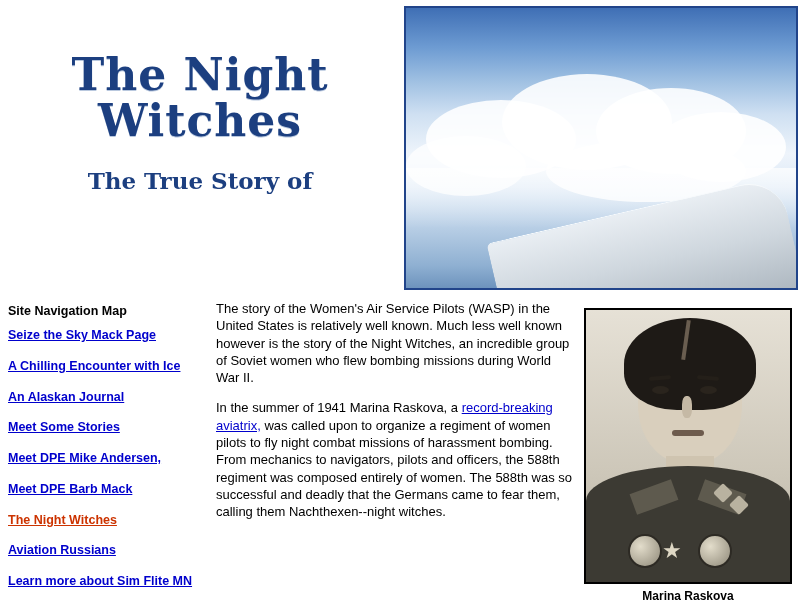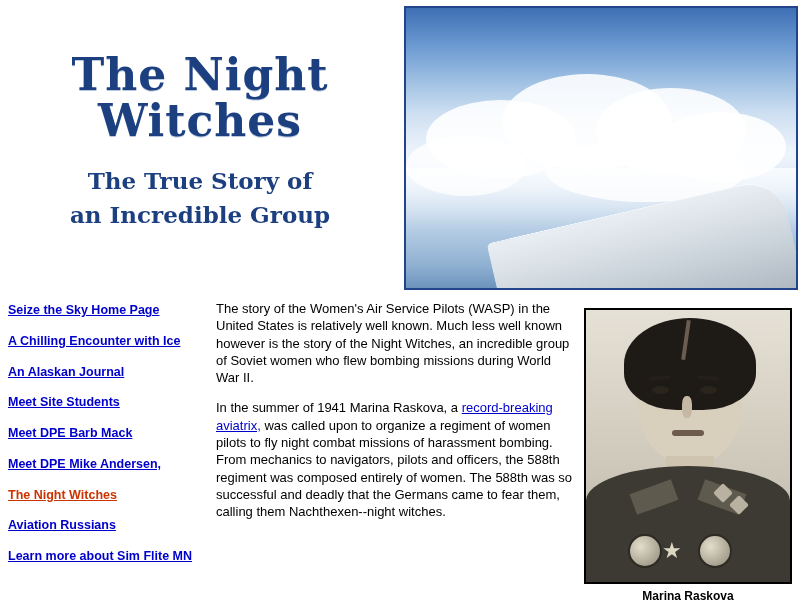--- a/index.html
+++ b/index.html
@@ -280,44 +280,44 @@
 </head>
 <body>
 
 <div class="page">
 
   <div class="header">
     <div class="title-block">
       <div class="main-title">The Night Witches</div>
       <div class="sub-title">
         <div>The True Story of</div>
-        <div>an Incredible Group</div>
       </div>
     </div>
 
     <div class="photo-sky">
       <div class="cloud c1"></div>
       <div class="cloud c2"></div>
       <div class="cloud c3"></div>
       <div class="cloud c4"></div>
       <div class="cloud c5"></div>
       <div class="cloud c6"></div>
       <div class="haze"></div>
       <div class="wing-shadow"></div>
       <div class="wing"></div>
     </div>
   </div>
 
   <div class="nav">
-    <a href="#">Seize the Sky Home Page</a>
+    <div class="nav-title">Site Navigation Map</div>
+    <a href="#">Seize the Sky Mack Page</a>
     <a href="#">A Chilling Encounter with Ice</a>
     <a href="#">An Alaskan Journal</a>
-    <a href="#">Meet Site Students</a>
+    <a href="#">Meet Some Stories</a>
+    <a href="#">Meet DPE Mike Andersen,</a>
     <a href="#">Meet DPE Barb Mack</a>
-    <a href="#">Meet DPE Mike Andersen,</a>
     <a href="#" class="current">The Night Witches</a>
     <a href="#">Aviation Russians</a>
     <a href="#">Learn more about Sim Flite MN</a>
   </div>
 
   <div class="article">
     <p>The story of the Women's Air Service Pilots (WASP) in the United States is relatively well known. Much less well known however is the story of the Night Witches, an incredible group of Soviet women who flew bombing missions during World War II.</p>
     <p><span>In the summer of 1941 Marina Raskova, a </span><a href="#">record-breaking aviatrix,</a><span> was called upon to organize a regiment of women pilots to fly night combat missions of harassment bombing. From mechanics to navigators, pilots and officers, the 588th regiment was composed entirely of women. The 588th was so successful and deadly that the Germans came to fear them, calling them Nachthexen--night witches.</span></p>
   </div>
 

